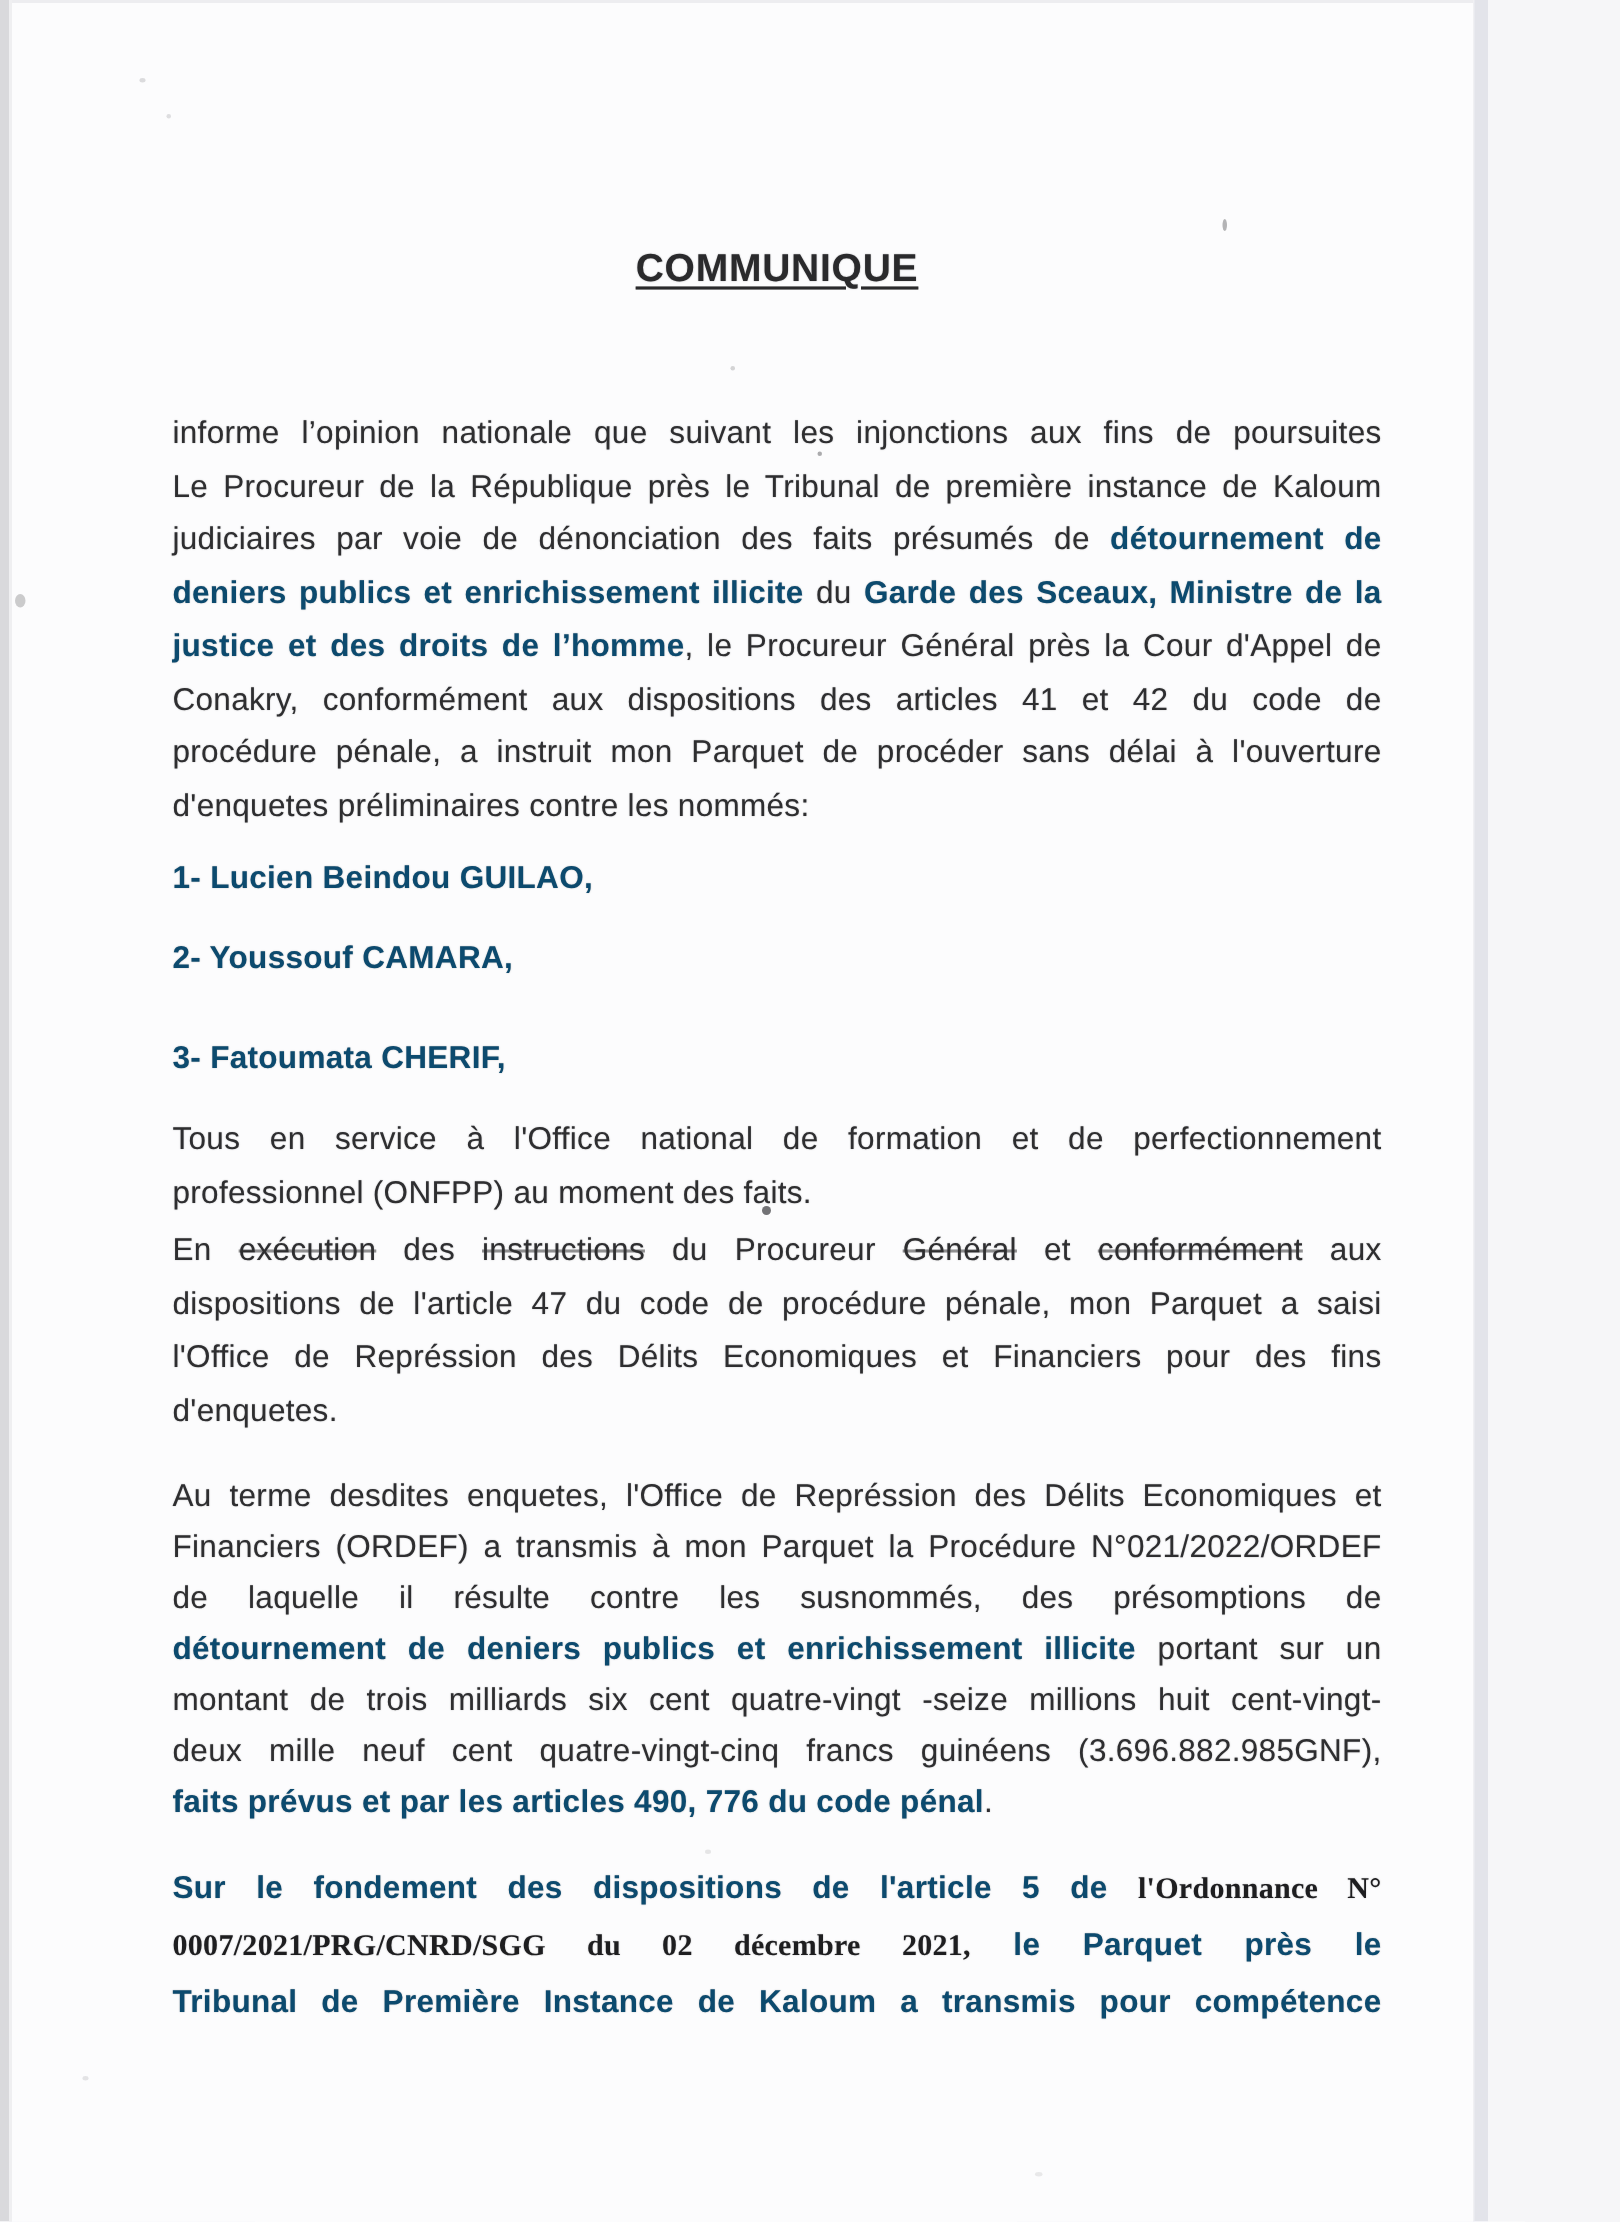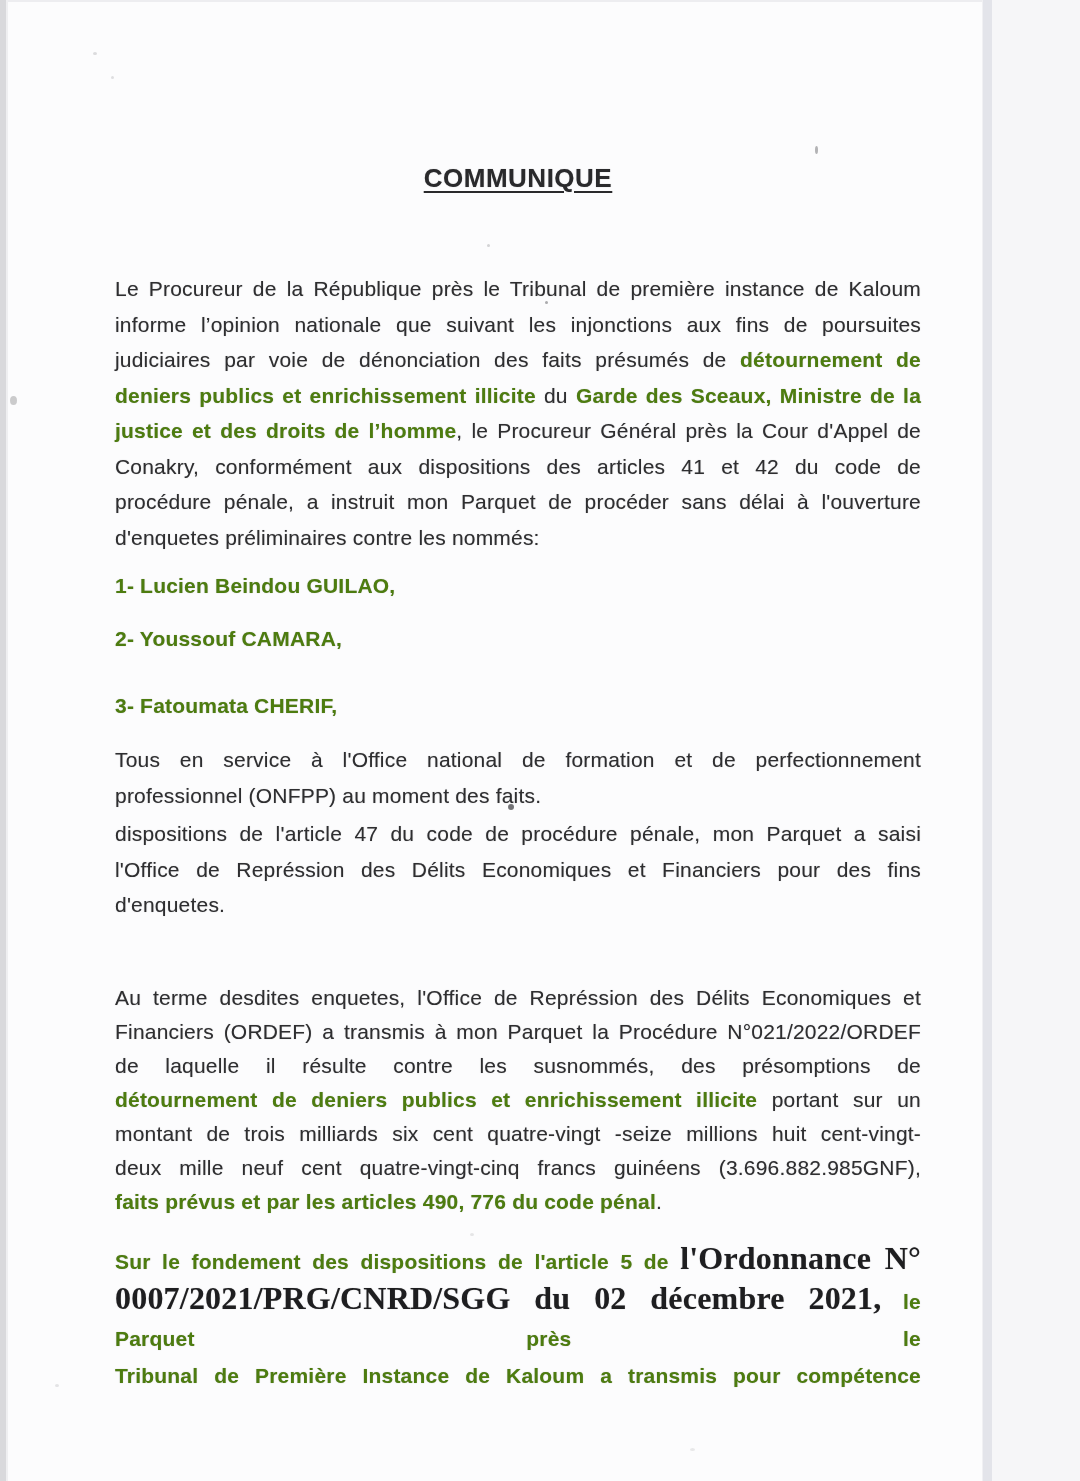--- a/index.html
+++ b/index.html
@@ -26,23 +26,23 @@
     text-shadow:0 0 1px rgba(42,42,44,.4);
   }
   
   .para{position:absolute;left:115px;width:806px;color:#2e2e30;}
   .line{
     display:block;font-size:21px;line-height:35.5px;letter-spacing:.2px;
     text-align:left;white-space:normal;
     text-shadow:0 0 1px rgba(46,46,48,.35);
   }
   .just{text-align:justify;text-align-last:justify;}
-  .b{font-weight:700;color:#4d7c0f;}
+  .b{font-weight:700;color:#0c4a6e;}
   .st{text-decoration:line-through;text-decoration-color:rgba(50,50,52,.28);text-decoration-thickness:1.5px;}
-  .srf{font-family:"Liberation Serif","DejaVu Serif",serif;font-size:32px;color:#1e1e20;}
+  .srf{font-family:"Liberation Serif","DejaVu Serif",serif;font-size:20px;color:#1e1e20;}
   .p-intro{top:271px;}
   .p-suspect-1{top:568px;}
   .p-suspect-2{top:621px;}
   .p-suspect-3{top:688px;}
   .p-service{top:731px;margin-top:11px;}
   .p-execution{top:816px;}
   .p-ordef{top:981px;}
   .p-ordef .line{line-height:34px;}
   .p-fondement{top:1240px;}
   .p-fondement .line{line-height:37px;font-weight:700;}
@@ -57,22 +57,22 @@
   <div class="edge-top"></div>
   <div class="edge-left"></div>
   <div class="edge-right"></div>
 
   <div class="title-wrap">
     <span class="title">COMMUNIQUE</span>
   </div>
 
   <div>
       <div class="para p-intro">
+        <div class="line just"><span>informe l’opinion nationale que suivant les injonctions aux fins de poursuites</span></div>
         <div class="line just"><span>Le Procureur de la République près le Tribunal de première instance de Kaloum</span></div>
-        <div class="line just"><span>informe l’opinion nationale que suivant les injonctions aux fins de poursuites</span></div>
         <div class="line just"><span>judiciaires par voie de dénonciation des faits présumés de </span><span class="b">détournement de</span></div>
         <div class="line just"><span class="b">deniers publics et enrichissement illicite</span><span> du </span><span class="b">Garde des Sceaux, Ministre de la</span></div>
         <div class="line just"><span class="b">justice et des droits de l’homme</span><span>, le Procureur Général près la Cour d'Appel de</span></div>
         <div class="line just"><span>Conakry, conformément aux dispositions des articles 41 et 42 du code de</span></div>
         <div class="line just"><span>procédure pénale, a instruit mon Parquet de procéder sans délai à l'ouverture</span></div>
         <div class="line"><span>d'enquetes préliminaires contre les nommés:</span></div>
       </div>
       <div class="para p-suspect-1">
         <div class="line"><span class="b">1- Lucien Beindou GUILAO,</span></div>
       </div>
@@ -80,20 +80,21 @@
         <div class="line"><span class="b">2- Youssouf CAMARA,</span></div>
       </div>
       <div class="para p-suspect-3">
         <div class="line"><span class="b">3- Fatoumata CHERIF,</span></div>
       </div>
       <div class="para p-service">
         <div class="line just"><span>Tous en service à l'Office national de formation et de perfectionnement</span></div>
         <div class="line"><span>professionnel (ONFPP) au moment des faits.</span></div>
       </div>
       <div class="para p-execution">
+        <div class="line just"><span>En </span><span class="st">exécution</span><span> des </span><span class="st">instructions</span><span> du Procureur </span><span class="st">Général</span><span> et </span><span class="st">conformément</span><span> aux</span></div>
         <div class="line just"><span>dispositions de l'article 47 du code de procédure pénale, mon Parquet a saisi</span></div>
         <div class="line just"><span>l'Office de Représsion des Délits Economiques et Financiers pour des fins</span></div>
         <div class="line"><span>d'enquetes.</span></div>
       </div>
       <div class="para p-ordef">
         <div class="line just"><span>Au terme desdites enquetes, l'Office de Représsion des Délits Economiques et</span></div>
         <div class="line just"><span>Financiers (ORDEF) a transmis à mon Parquet la Procédure N°021/2022/ORDEF</span></div>
         <div class="line just"><span>de laquelle il résulte contre les susnommés, des présomptions de</span></div>
         <div class="line just"><span class="b">détournement de deniers publics et enrichissement illicite</span><span> portant sur un</span></div>
         <div class="line just"><span>montant de trois milliards six cent quatre-vingt -seize millions huit cent-vingt-</span></div>

